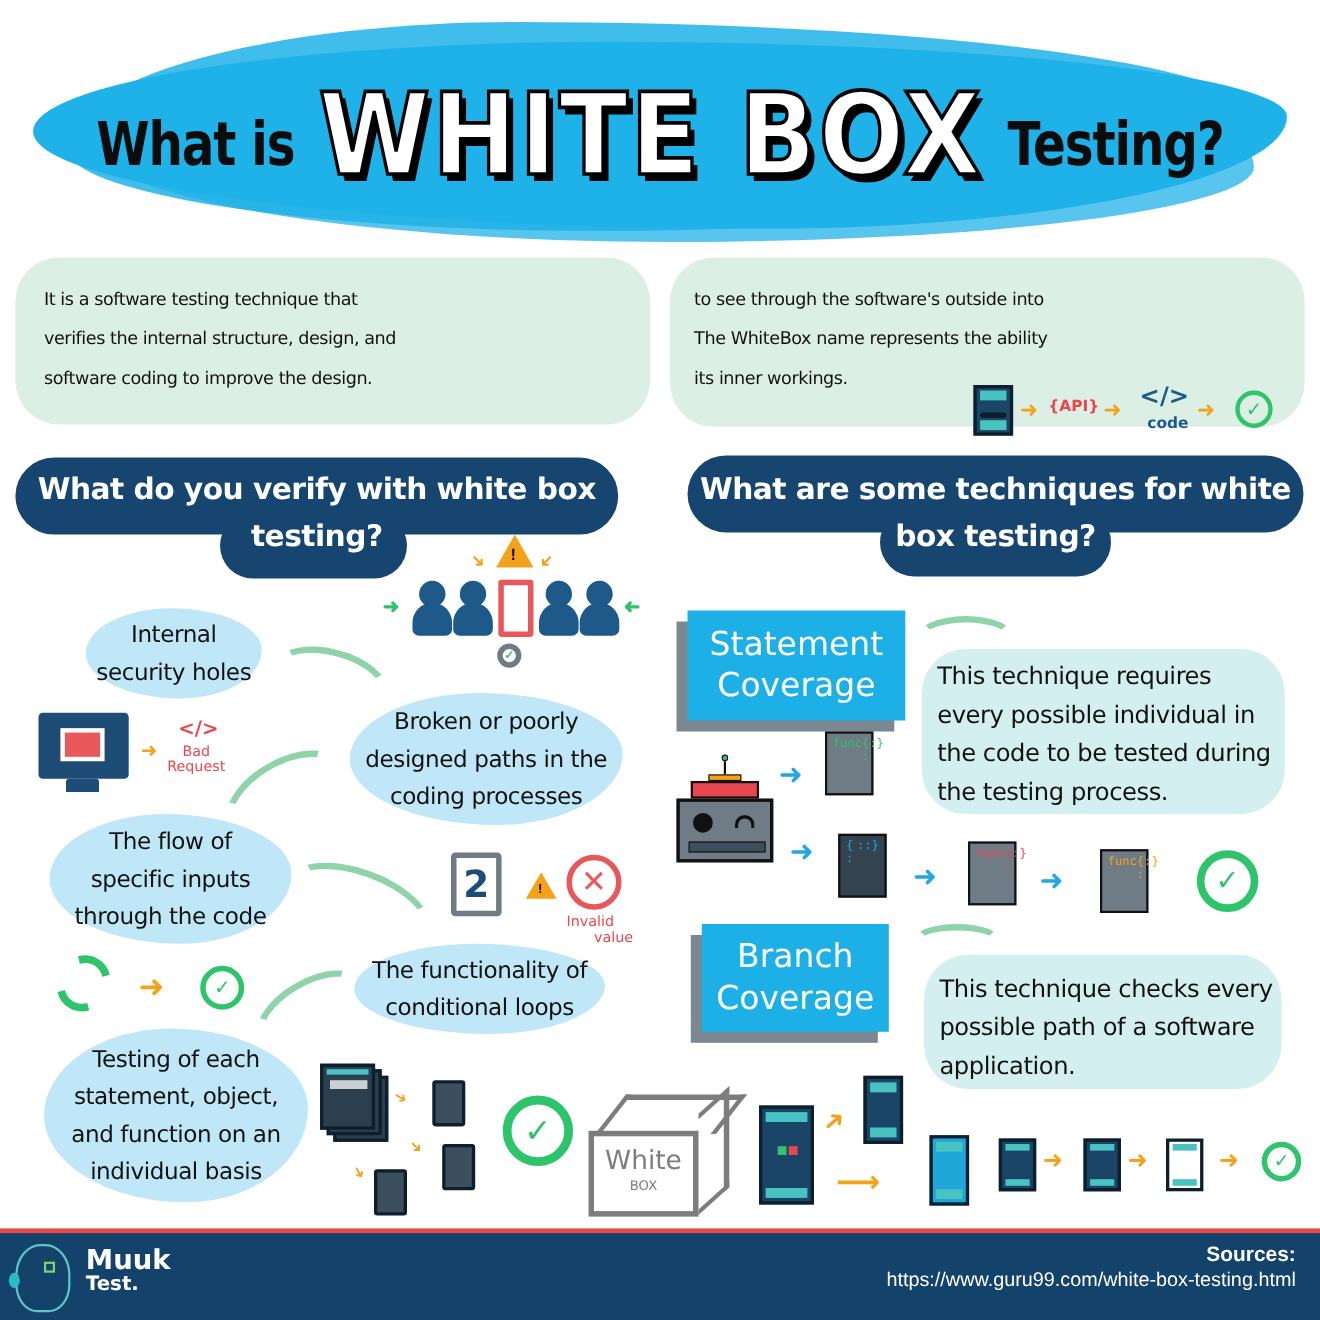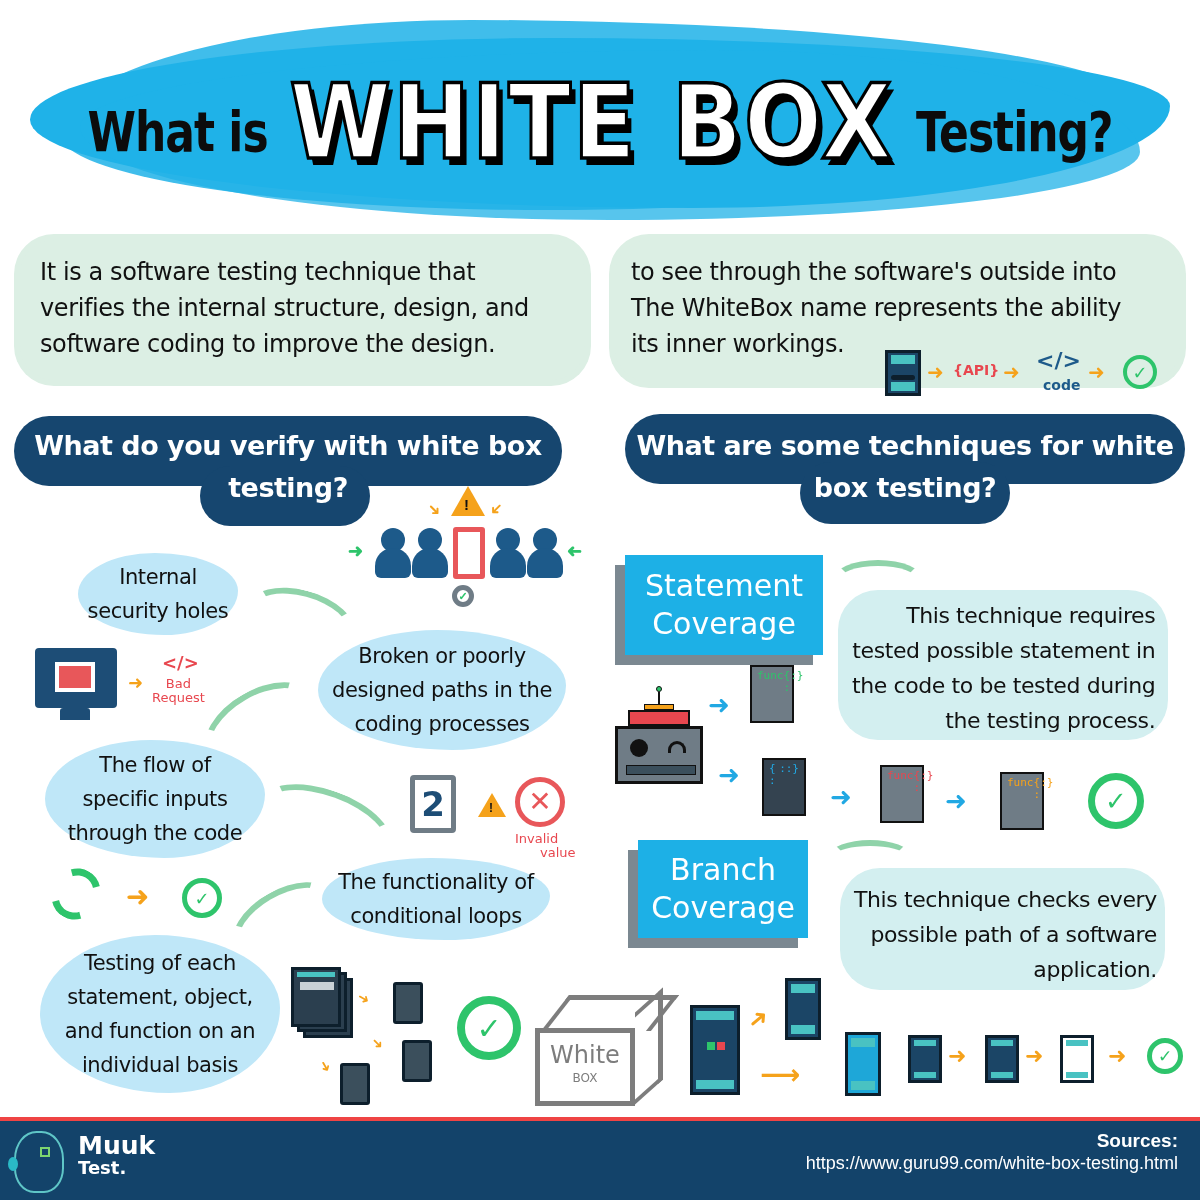--- a/index.html
+++ b/index.html
@@ -34,21 +34,21 @@
     transform: scaleY(1.12); transform-origin: bottom;
   }
 
   
   .green-cloud {
     position: absolute; background: #dcefe4;
     border-radius: 34px;
     box-shadow: 0 0 0 6px #dcefe4;
   }
   .cloud-text {
-    font-family: "DejaVu Sans", sans-serif; font-size: 24px; line-height: 36px;
+    font-family: "DejaVu Sans", sans-serif; font-size: 16px; line-height: 36px;
     color: #111; letter-spacing: -0.4px;
   }
 
   
   .dark-blob {
     position: absolute; background: #16466f;
     border-radius: 40px;
   }
   .section-head {
     position: absolute; color: #fff; text-align: center;
@@ -60,21 +60,21 @@
   .blue-cloud {
     position: absolute; background: #bfe7f8;
     border-radius: 48% 52% 46% 54% / 50% 46% 54% 50%;
     display: flex; align-items: center; justify-content: center; text-align: center;
   }
   .blue-cloud .cloud-text { font-size: 21px; line-height: 34px; }
 
   .mint-cloud {
     position: absolute; background: #d3eff0; border-radius: 40px;
   }
-  .mint-cloud .cloud-text { font-size: 22px; line-height: 35px; text-align: right; }
+  .mint-cloud .cloud-text { font-size: 22px; line-height: 35px; }
 
   
   .tech-box {
     position: absolute; background: #1db0e6; color: #fff;
     box-shadow: -10px 10px 0 #7b8891;
     display: flex; align-items: center; justify-content: center; text-align: center;
     font-family: "DejaVu Sans", sans-serif; font-size: 30px; line-height: 38px;
   }
 
   
@@ -280,21 +280,21 @@
 <div class="tech-box" style="left:625px; top:555px; width:198px; height:100px;">
   <div>
     <div>Statement</div>
     <div>Coverage</div>
   </div>
 </div>
 <div class="green-arrow" style="left:833px; top:560px; width:90px; height:40px;"></div>
 <div class="mint-cloud" style="left:838px; top:590px; width:330px; height:150px;">
   <div class="cloud-text" style="position:absolute; left:14px; top:8px;">
     <div>This technique requires</div>
-    <div>tested possible statement in</div>
+    <div>every possible individual in</div>
     <div>the code to be tested during</div>
     <div>the testing process.</div>
   </div>
 </div>
 
 <div>
   <div class="abs" style="left:656px; top:686px; width:6px; height:6px; border-radius:50%; background:#2ec46b; border:1px solid #111;"></div>
   <div class="abs" style="left:658px; top:692px; width:2px; height:12px; background:#111;"></div>
   <div class="abs" style="left:644px; top:704px; width:30px; height:6px; background:#f5a21b; border:1px solid #111;"></div>
   <div class="abs" style="left:628px; top:710px; width:62px; height:16px; background:#e8474f; border:2px solid #111;"></div>

